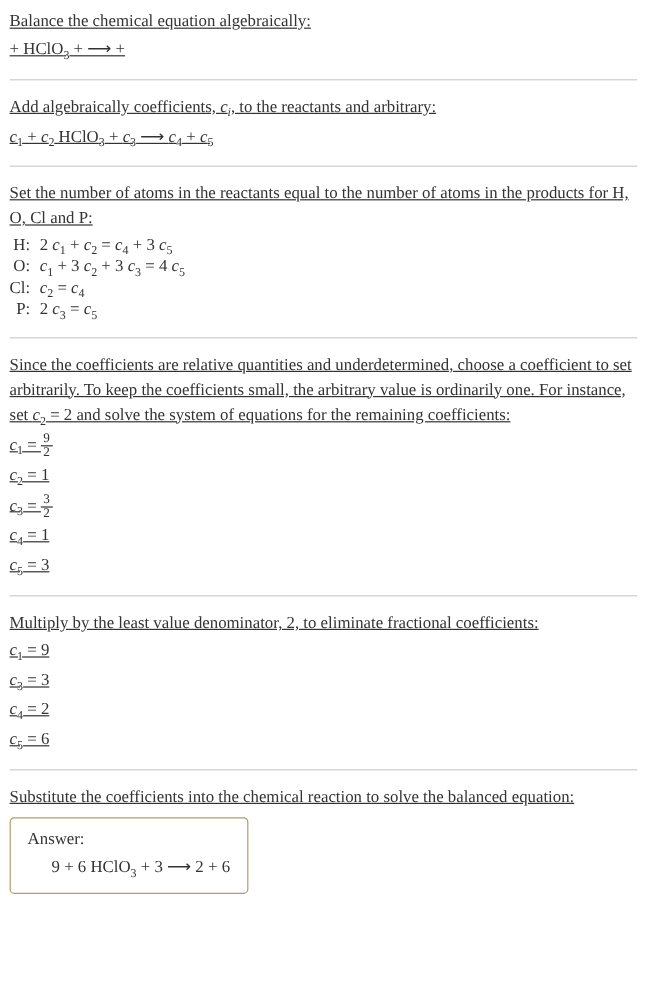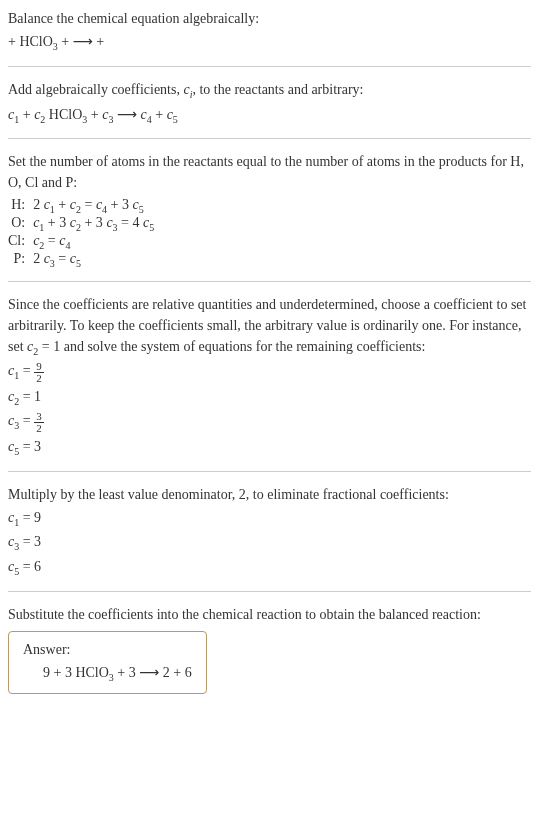--- a/index.html
+++ b/index.html
@@ -14,20 +14,21 @@
       background: #fff;
       padding: 8px;
       width: 539px;
     }
     .section {
       margin-bottom: 8px;
     }
     .line {
       line-height: 1.5;
       margin-bottom: 2px;
+      text-decoration: underline;
     }
     hr {
       border: none;
       border-top: 1px solid #ccc;
       margin: 12px 0;
     }
     .sub {
       font-size: 10px;
       vertical-align: sub;
       font-style: italic;
@@ -133,54 +134,60 @@
         <span>2 </span><span style="font-style:italic">c</span><span class="subn">3</span><span> = </span><span style="font-style:italic">c</span><span class="subn">5</span>
       </div>
     </div>
   </div>
 </div>
 
 <hr>
 
 <div class="section">
   <div class="line">
-    <span>Since the coefficients are relative quantities and underdetermined, choose a coefficient to set arbitrarily. To keep the coefficients small, the arbitrary value is ordinarily one. For instance, set </span><span style="font-style:italic">c</span><span class="subn">2</span><span> = 1 and solve the system of equations for the remaining coefficients:</span>
+    <span>Since the coefficients are relative quantities and underdetermined, choose a coefficient to set arbitrarily. To keep the coefficients small, the arbitrary value is ordinarily one. For instance, set </span><span style="font-style:italic">c</span><span class="subn">2</span><span> = 2 and solve the system of equations for the remaining coefficients:</span>
   </div>
   <div class="line">
     <span style="font-style:italic">c</span><span class="subn">1</span><span> = </span><span class="frac"><span class="frac-num">9</span><span class="frac-den">2</span></span>
   </div>
   <div class="line">
     <span style="font-style:italic">c</span><span class="subn">2</span><span> = 1</span>
   </div>
   <div class="line">
     <span style="font-style:italic">c</span><span class="subn">3</span><span> = </span><span class="frac"><span class="frac-num">3</span><span class="frac-den">2</span></span>
+  </div>
+  <div class="line">
+    <span style="font-style:italic">c</span><span class="subn">4</span><span> = 1</span>
   </div>
   <div class="line">
     <span style="font-style:italic">c</span><span class="subn">5</span><span> = 3</span>
   </div>
 </div>
 
 <hr>
 
 <div class="section">
   <div class="line">Multiply by the least value denominator, 2, to eliminate fractional coefficients:</div>
   <div class="line">
     <span style="font-style:italic">c</span><span class="subn">1</span><span> = 9</span>
   </div>
   <div class="line">
     <span style="font-style:italic">c</span><span class="subn">3</span><span> = 3</span>
   </div>
   <div class="line">
+    <span style="font-style:italic">c</span><span class="subn">4</span><span> = 2</span>
+  </div>
+  <div class="line">
     <span style="font-style:italic">c</span><span class="subn">5</span><span> = 6</span>
   </div>
 </div>
 
 <hr>
 
 <div class="section">
-  <div class="line">Substitute the coefficients into the chemical reaction to obtain the balanced reaction:</div>
+  <div class="line">Substitute the coefficients into the chemical reaction to solve the balanced equation:</div>
   <div class="answer-box">
     <div class="answer-label">Answer:</div>
     <div class="answer-content">
-      <span>9  + 3 HClO</span><span class="subn">3</span><span> + 3   ⟶  2  + 6</span>
+      <span>9  + 6 HClO</span><span class="subn">3</span><span> + 3   ⟶  2  + 6</span>
     </div>
   </div>
 </div>
 
 </body></html>

